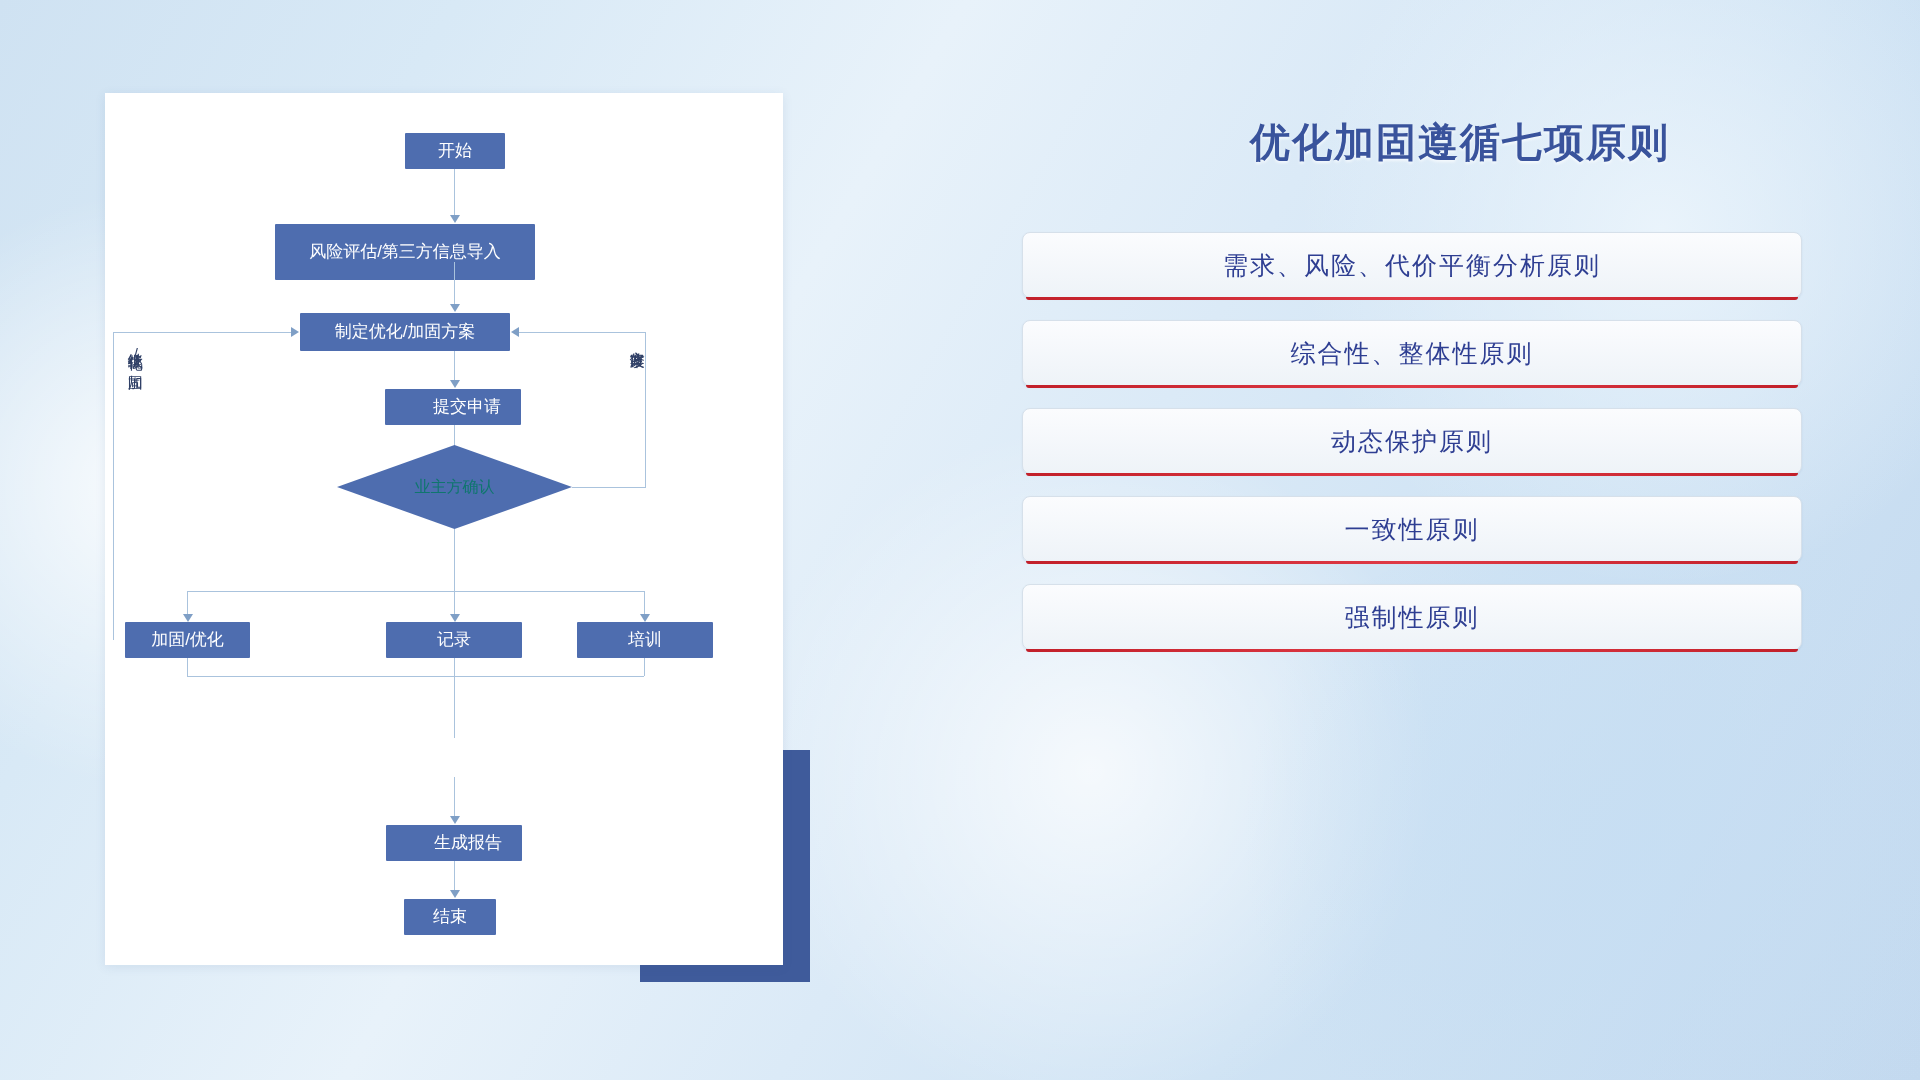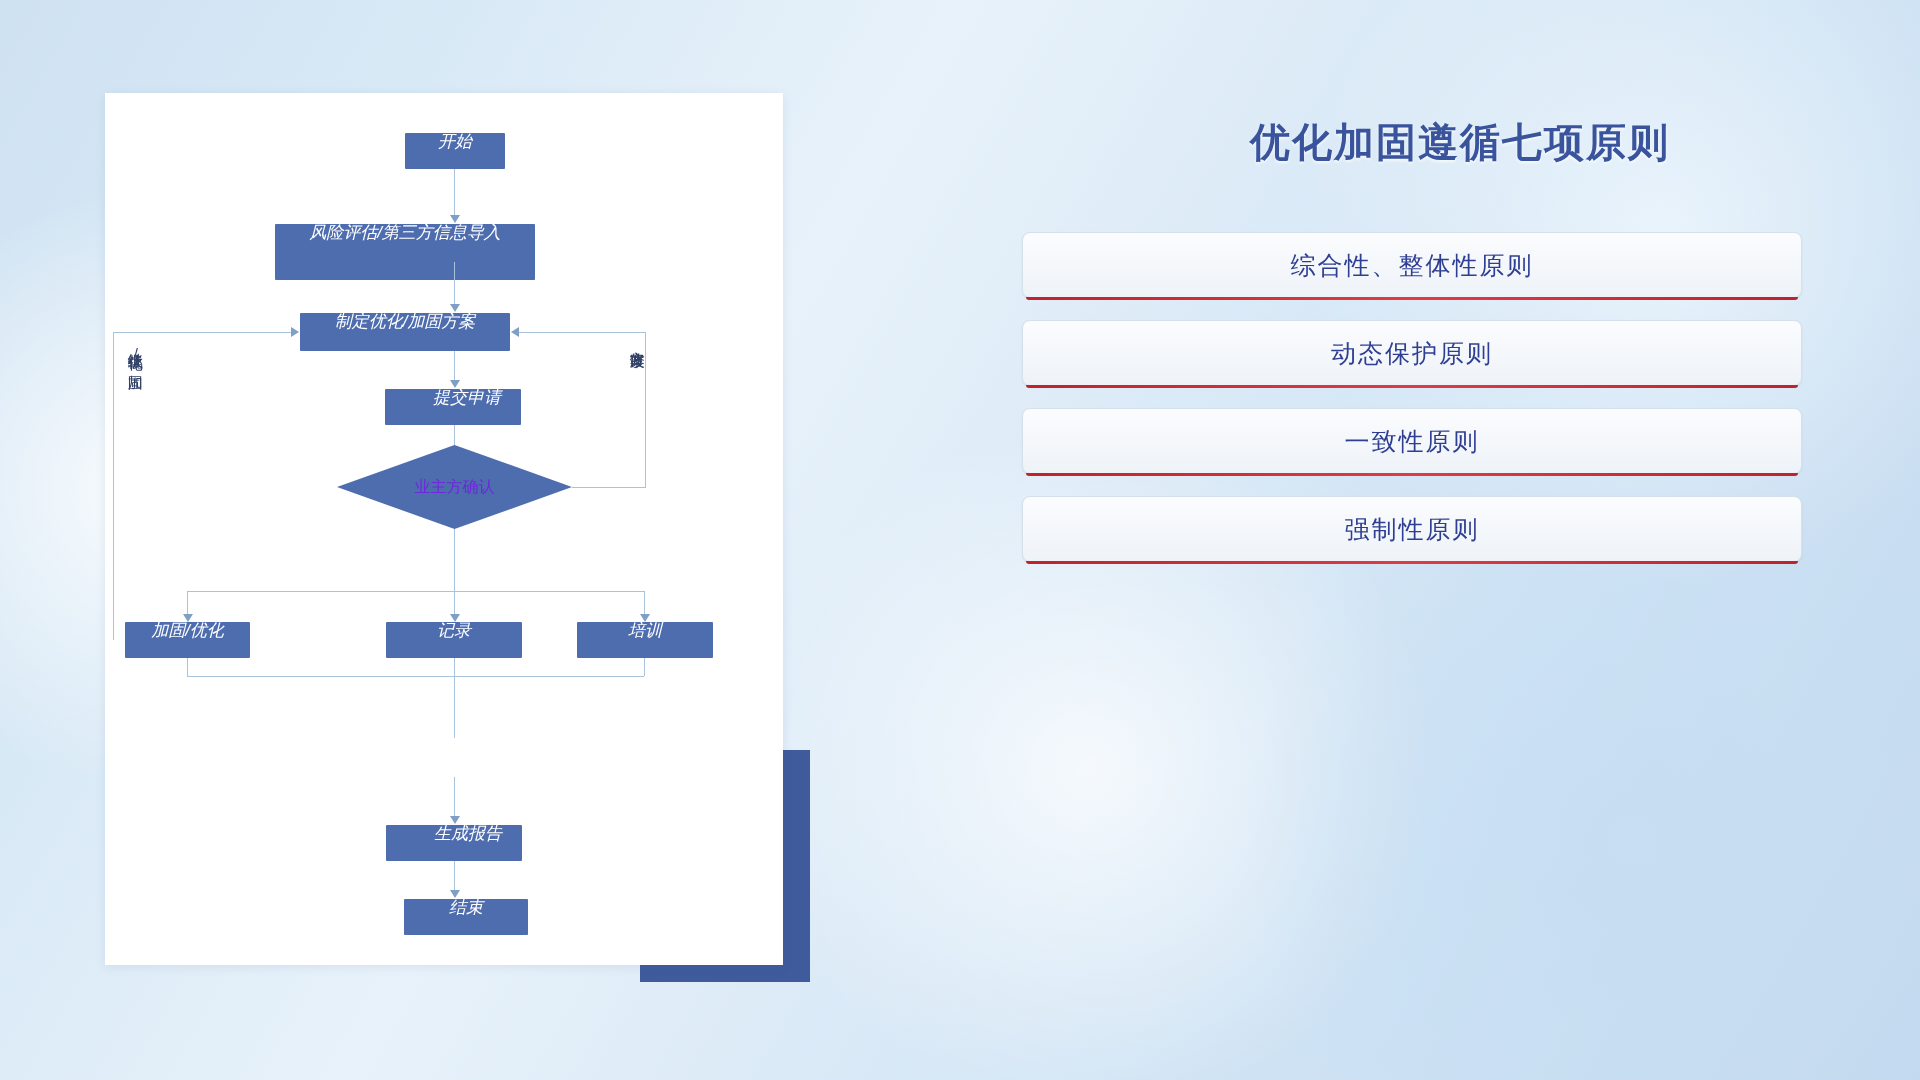--- a/index.html
+++ b/index.html
@@ -69,44 +69,44 @@
 
   
   .node {
     position: absolute;
     box-sizing: border-box;
     background: #4e6daf;
     color: #ffffff;
     font-size: 17px;
     line-height: 1.1;
     display: flex;
+    align-items: center;
     justify-content: center;
     white-space: nowrap;
     border-radius: 1px;
-    font-style: italic;
   }
 
   
   .diamond-wrap {
     position: absolute;
     display: flex;
     align-items: center;
     justify-content: center;
   }
   .diamond-wrap .diamond {
     position: absolute;
     left: 0; top: 0;
     width: 100%;
     height: 100%;
     background: #4e6daf;
     clip-path: polygon(50% 0%, 100% 50%, 50% 100%, 0% 50%);
   }
   .diamond-wrap .dlabel {
     position: relative;
-    color: #6d28d9;
+    color: #0f766e;
     font-size: 16px;
     white-space: nowrap;
   }
 
   
   .line-v, .line-h {
     position: absolute;
     background: #aac3dd;
   }
   .line-v { width: 1px; }
@@ -282,31 +282,34 @@
     <div class="line-v" style="left:349px; top:684px; height:42px;"></div>
     <div class="arrow-down" style="left:345px; top:723px;"></div>
 
     <div class="node" style="left:281px; top:732px; width:136px; height:36px;padding-left:28px;">
       <span>生成报告</span>
     </div>
 
     <div class="line-v" style="left:349px; top:768px; height:32px;"></div>
     <div class="arrow-down" style="left:345px; top:797px;"></div>
 
-    <div class="node" style="left:299px; top:806px; width:124px; height:36px;">
+    <div class="node" style="left:299px; top:806px; width:92px; height:36px;">
       <span>结束</span>
     </div>
 
   </div>
 </div>
 
 <div class="right-title">优化加固遵循七项原则</div>
 
 <div class="principles">
   <div class="principle-bar">
+    <span class="ptext">需求、风险、代价平衡分析原则</span>
+  </div>
+  <div class="principle-bar">
     <span class="ptext">综合性、整体性原则</span>
   </div>
   <div class="principle-bar">
     <span class="ptext">动态保护原则</span>
   </div>
   <div class="principle-bar">
     <span class="ptext">一致性原则</span>
   </div>
   <div class="principle-bar">
     <span class="ptext">强制性原则</span>

